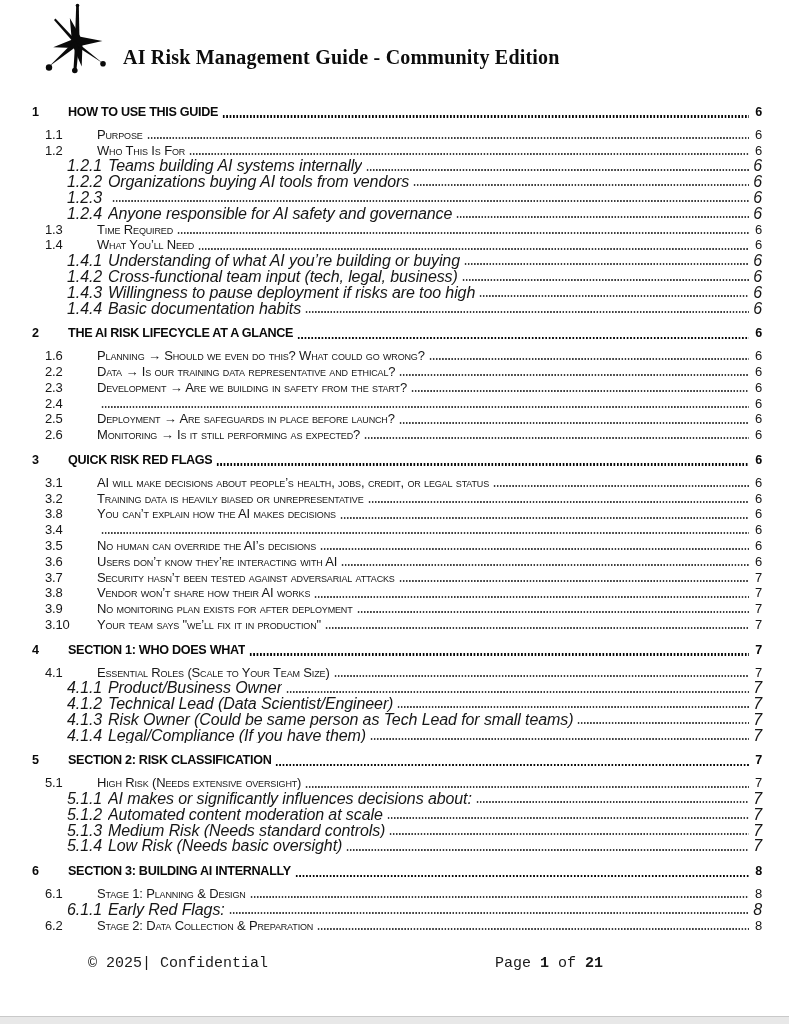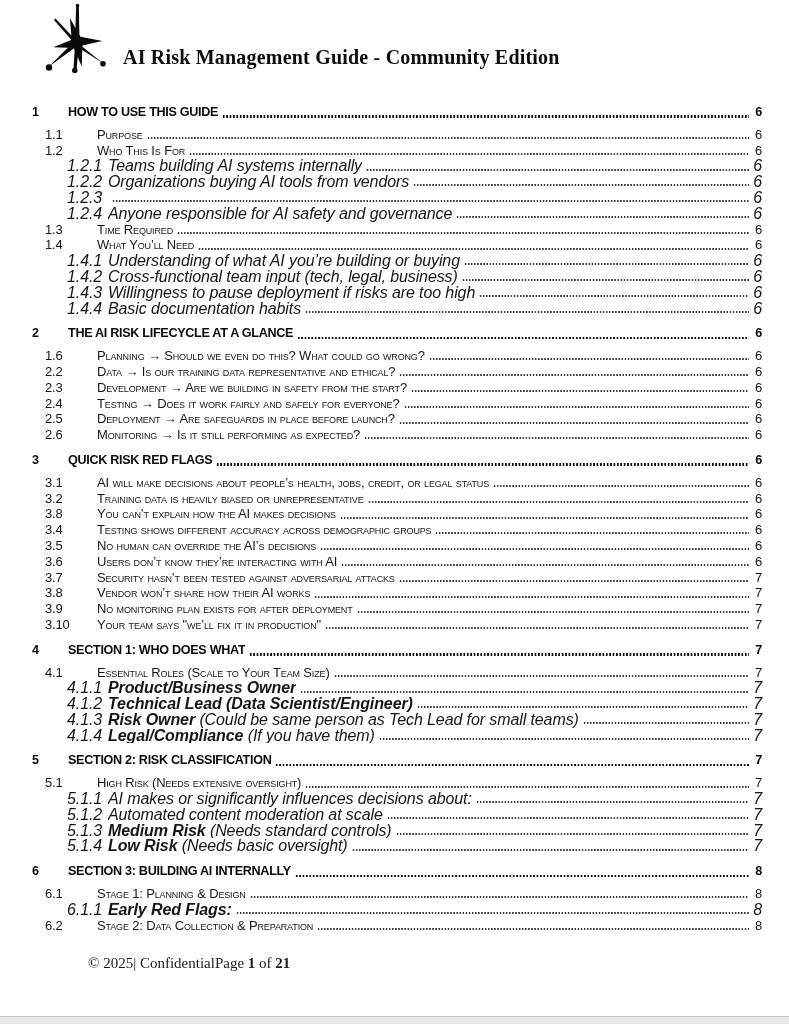--- a/index.html
+++ b/index.html
@@ -58,29 +58,29 @@
   .toc1 .txt { margin-left: 0; }
   .toc1 .num { width: 36px; }
 
   .toc2 { font-size: 13px; letter-spacing: -0.15px; }
   .toc2 .num { width: 52px; padding-left: 13px; box-sizing: content-box; }
   .toc2 .txt { font-variant: small-caps; font-variant-caps: small-caps; }
 
   .toc3 { font-size: 16px; font-style: italic; letter-spacing: -0.1px; }
   .toc3 .num { width: 41px; padding-left: 35px; box-sizing: content-box; }
 
-  .seg-b { font-weight: 700; }
+  .seg-b { font-weight: 400; }
 
   
   .doc-footer {
     position: absolute; top: 955px; left: 0; width: 789px;
     box-sizing: border-box;
-    display: flex; justify-content: flex-start; align-items: baseline;
+    display: flex; justify-content: space-between; align-items: baseline;
     padding: 0 186px 0 88px;
-    font-family: Liberation Serif, serif;
+    font-family: Liberation Mono, monospace;
     font-size: 15px; color: #1a1a1a;
   }
   .page-indicator .bold { font-weight: 700; }
 
   .bottom-strip {
     position: absolute; left: 0; right: 0; bottom: 0; height: 7px;
     background: #e8e8e8; border-top: 1px solid #c9c9c9;
   }
 </style>
 </head>
@@ -201,21 +201,20 @@
         <span class="pg">6</span>
       </div>
       <div class="row toc2">
         <span class="num">2.3</span>
         <span class="txt"><span>Development → Are we building in safety from the start?</span></span>
         <span class="leader"></span>
         <span class="pg">6</span>
       </div>
       <div class="row toc2">
         <span class="num">2.4</span>
-        <span class="txt"><span>Testing → Does it work fairly and safely for everyone?</span></span>
         <span class="leader"></span>
         <span class="pg">6</span>
       </div>
       <div class="row toc2">
         <span class="num">2.5</span>
         <span class="txt"><span>Deployment → Are safeguards in place before launch?</span></span>
         <span class="leader"></span>
         <span class="pg">6</span>
       </div>
       <div class="row toc2">
@@ -243,21 +242,20 @@
         <span class="pg">6</span>
       </div>
       <div class="row toc2">
         <span class="num">3.8</span>
         <span class="txt"><span>You can’t explain how the AI makes decisions</span></span>
         <span class="leader"></span>
         <span class="pg">6</span>
       </div>
       <div class="row toc2">
         <span class="num">3.4</span>
-        <span class="txt"><span>Testing shows different accuracy across demographic groups</span></span>
         <span class="leader"></span>
         <span class="pg">6</span>
       </div>
       <div class="row toc2">
         <span class="num">3.5</span>
         <span class="txt"><span>No human can override the AI’s decisions</span></span>
         <span class="leader"></span>
         <span class="pg">6</span>
       </div>
       <div class="row toc2">

